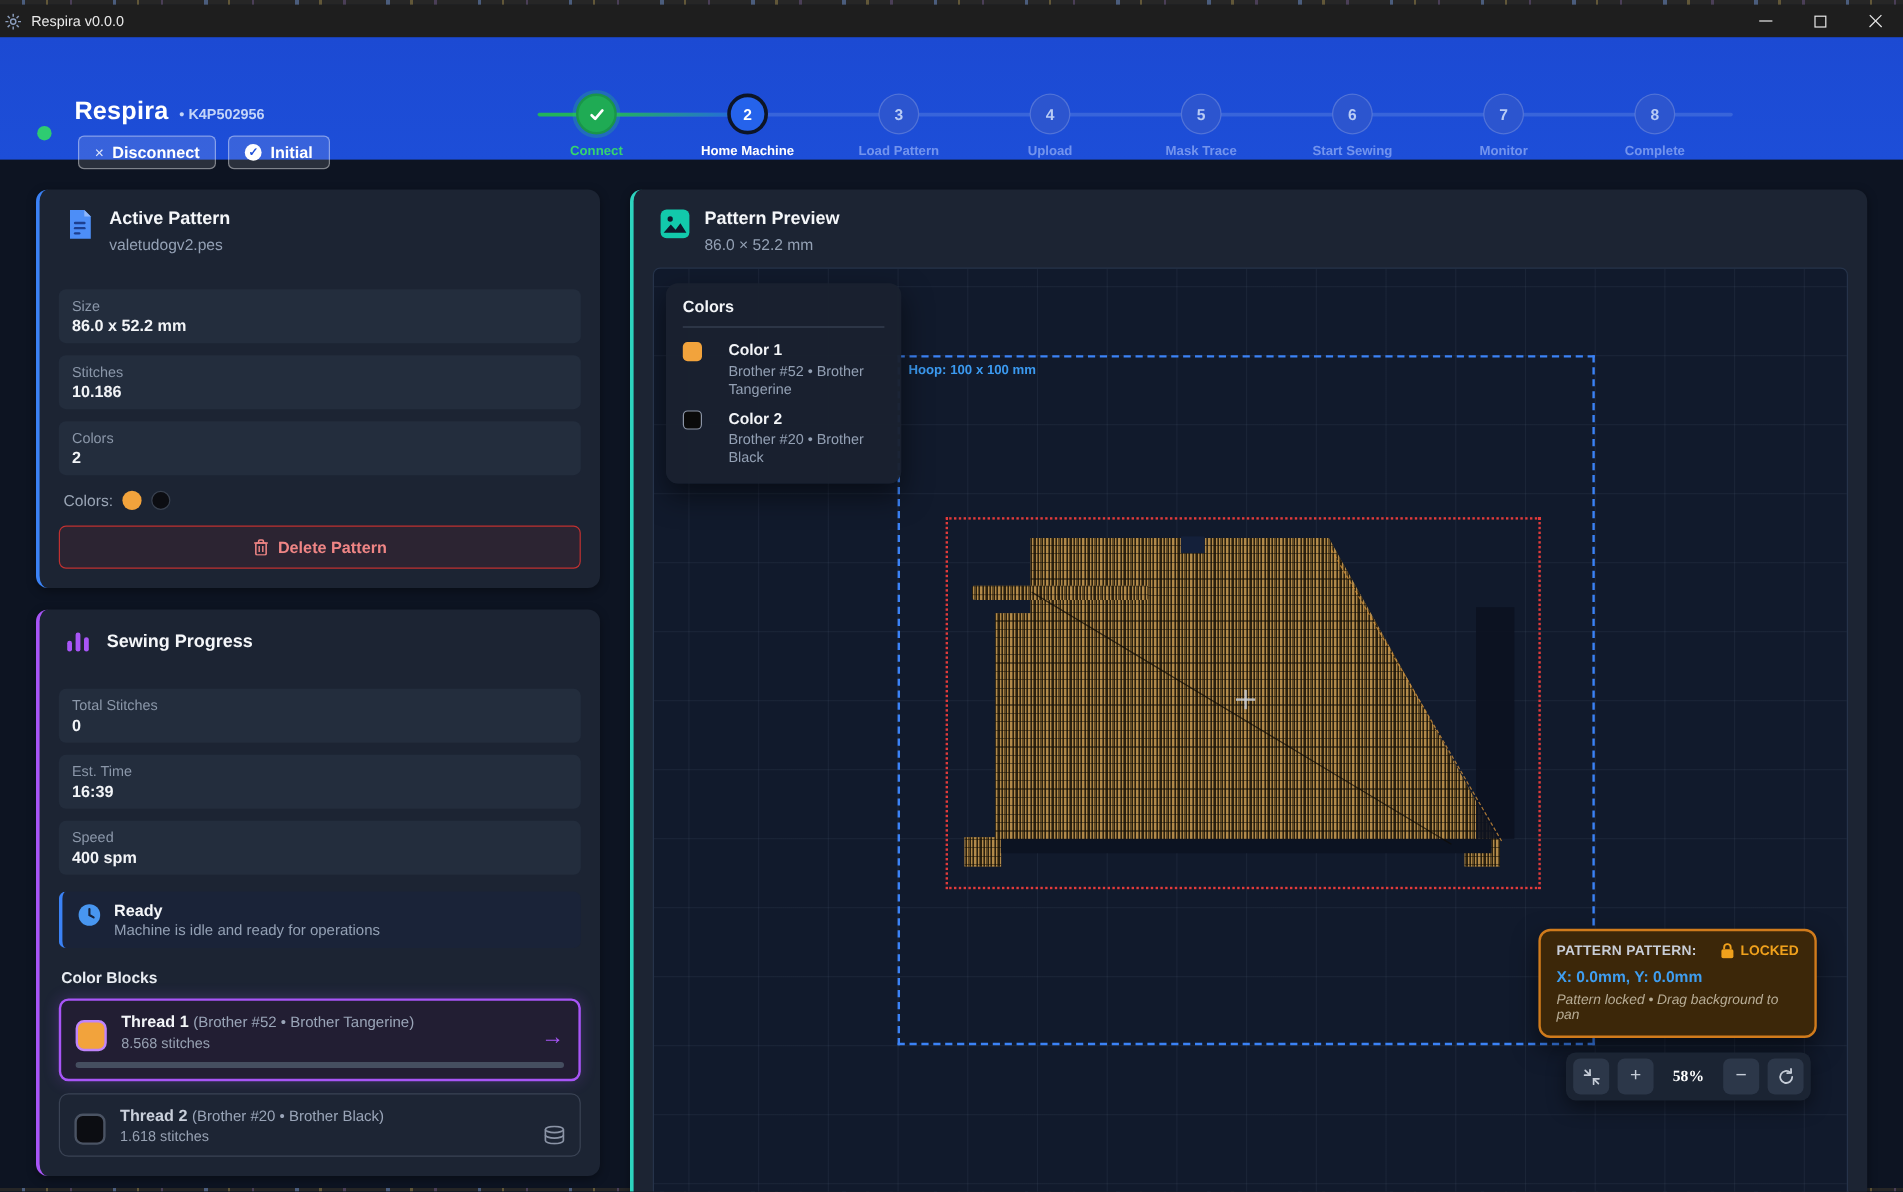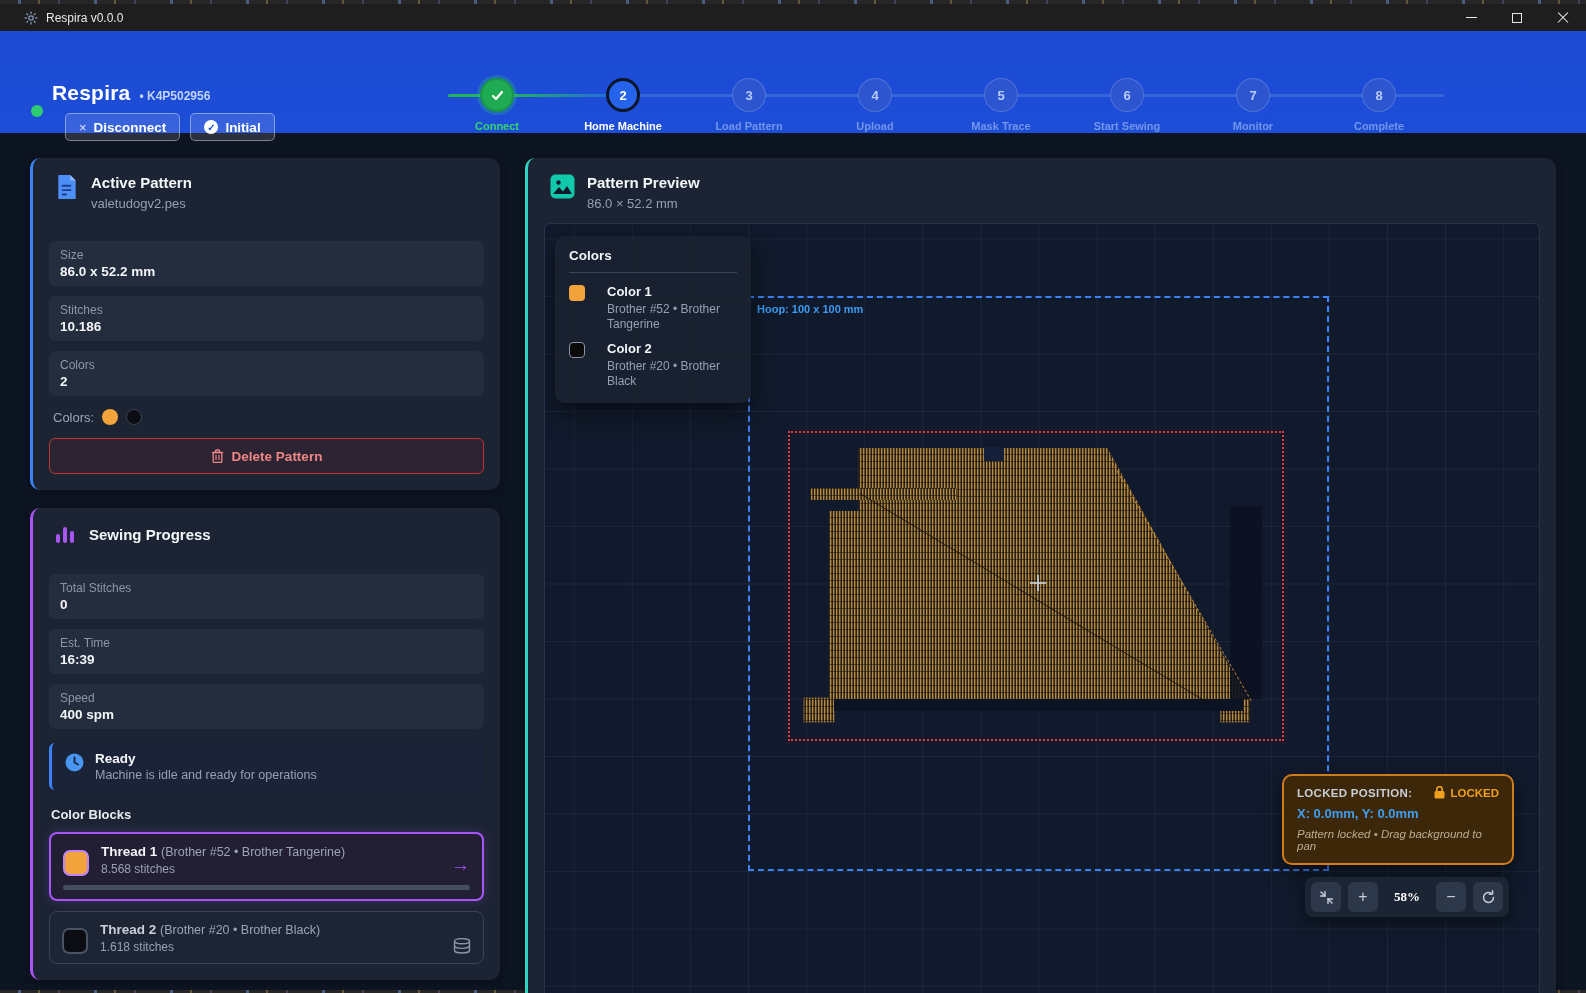--- a/index.html
+++ b/index.html
@@ -6,35 +6,35 @@
   html,body { width:1586px; height:993px; overflow:hidden; }
   body { font-family:"Liberation Sans","DejaVu Sans",sans-serif; background:#0d1422; color:#eef1f5; position:relative; }
 
   
   .sliver { position:absolute; left:0; width:1586px; height:4px; background-color:#262626;
     background-image:repeating-linear-gradient(90deg, rgba(0,0,0,0) 0 18px, rgba(120,160,230,.45) 18px 21px, rgba(0,0,0,0) 21px 38px, rgba(210,180,90,.35) 38px 40px, rgba(0,0,0,0) 40px 58px, rgba(160,120,200,.3) 58px 60px, rgba(0,0,0,0) 60px 76px); }
   .sliver.top { top:0; }
   .sliver.bottom { top:990px; height:3px; }
 
   
-  .titlebar { position:absolute; top:4px; left:0; width:1586px; height:27px; background:#1e1e1e; display:flex; align-items:center; padding-left:24px; }
+  .titlebar { position:absolute; top:4px; left:0; width:1586px; height:27px; background:#1e1e1e; display:flex; align-items:center; padding-left:4px; }
   .titlebar .app-icon { width:14px; height:14px; margin-right:8px; opacity:.85; }
   .titlebar .title { font-size:12px; color:#e9e9e9; }
   .win-controls { margin-left:auto; display:flex; height:100%; }
   .win-btn { width:46px; height:100%; display:flex; align-items:center; justify-content:center; }
   .glyph-min { width:11px; height:1px; background:#e9e9e9; }
   .glyph-max { width:10px; height:10px; border:1px solid #e9e9e9; }
   .glyph-close { position:relative; width:12px; height:12px; }
   .glyph-close::before,.glyph-close::after { content:""; position:absolute; left:-1px; top:5px; width:14px; height:1.3px; background:#e9e9e9; }
   .glyph-close::before { transform:rotate(45deg); } .glyph-close::after { transform:rotate(-45deg); }
 
   
   .header { position:absolute; top:31px; left:0; width:1586px; height:102px; background:linear-gradient(180deg,#1c4ad3,#1d4ed8); }
   .status-dot { position:absolute; left:31px; top:74px; width:12px; height:12px; border-radius:50%; background:#2ecc71; }
-  .brand-row { position:absolute; left:52px; top:50px; display:flex; align-items:baseline; gap:9px; }
+  .brand-row { position:absolute; left:62px; top:50px; display:flex; align-items:baseline; gap:9px; }
   .brand { font-size:21px; font-weight:bold; color:#fff; letter-spacing:.2px; }
   .serial { font-size:12px; font-weight:bold; color:#c3d4f8; }
   .hdr-buttons { position:absolute; left:65px; top:82px; display:flex; gap:10px; }
   .hdr-btn { height:28px; display:flex; align-items:center; gap:7px; padding:0 13px; border:1px solid rgba(255,255,255,.4); border-radius:5px; background:rgba(255,255,255,.12); color:#fff; font-size:13.5px; font-weight:bold; cursor:pointer; }
   .x-ico { font-size:13px; font-weight:normal; color:#dfe7fb; }
   .check-circle { width:14px; height:14px; border-radius:50%; background:#fff; color:#1d4ed8; font-size:10px; font-weight:bold; display:flex; align-items:center; justify-content:center; }
 
   
   .stepper { position:absolute; left:434px; top:47px; width:1008px; height:72px; }
   .step-line-base { position:absolute; top:16px; left:63px; width:947px; height:3px; background:rgba(90,130,225,.45); border-radius:2px; }
@@ -395,21 +395,21 @@
             <span class="legend-swatch dark" style="background-color: rgb(10, 10, 10);"></span>
             <div>
               <div class="legend-name">Color 2</div>
               <div class="legend-detail">Brother #20 • Brother Black</div>
             </div>
           </div>
         </div>
 
         <div class="pos-overlay">
           <div class="pos-row1">
-            <span class="pos-label">LOCKED POSITION:</span>
+            <span class="pos-label">PATTERN PATTERN:</span>
             <span class="pos-locked">
               <svg width="11" height="13" viewBox="0 0 11 13">
                 <rect x="0.5" y="5" width="10" height="7.5" rx="1.5" fill="#f0a11c"></rect>
                 <path d="M2.8 5 v-1.7 a2.7 2.7 0 0 1 5.4 0 v1.7" fill="none" stroke="#f0a11c" stroke-width="1.6"></path>
               </svg>
               <span>LOCKED</span>
             </span>
           </div>
           <div class="pos-coords">X: 0.0mm, Y: 0.0mm</div>
           <div class="pos-hint">Pattern locked • Drag background to pan</div>

